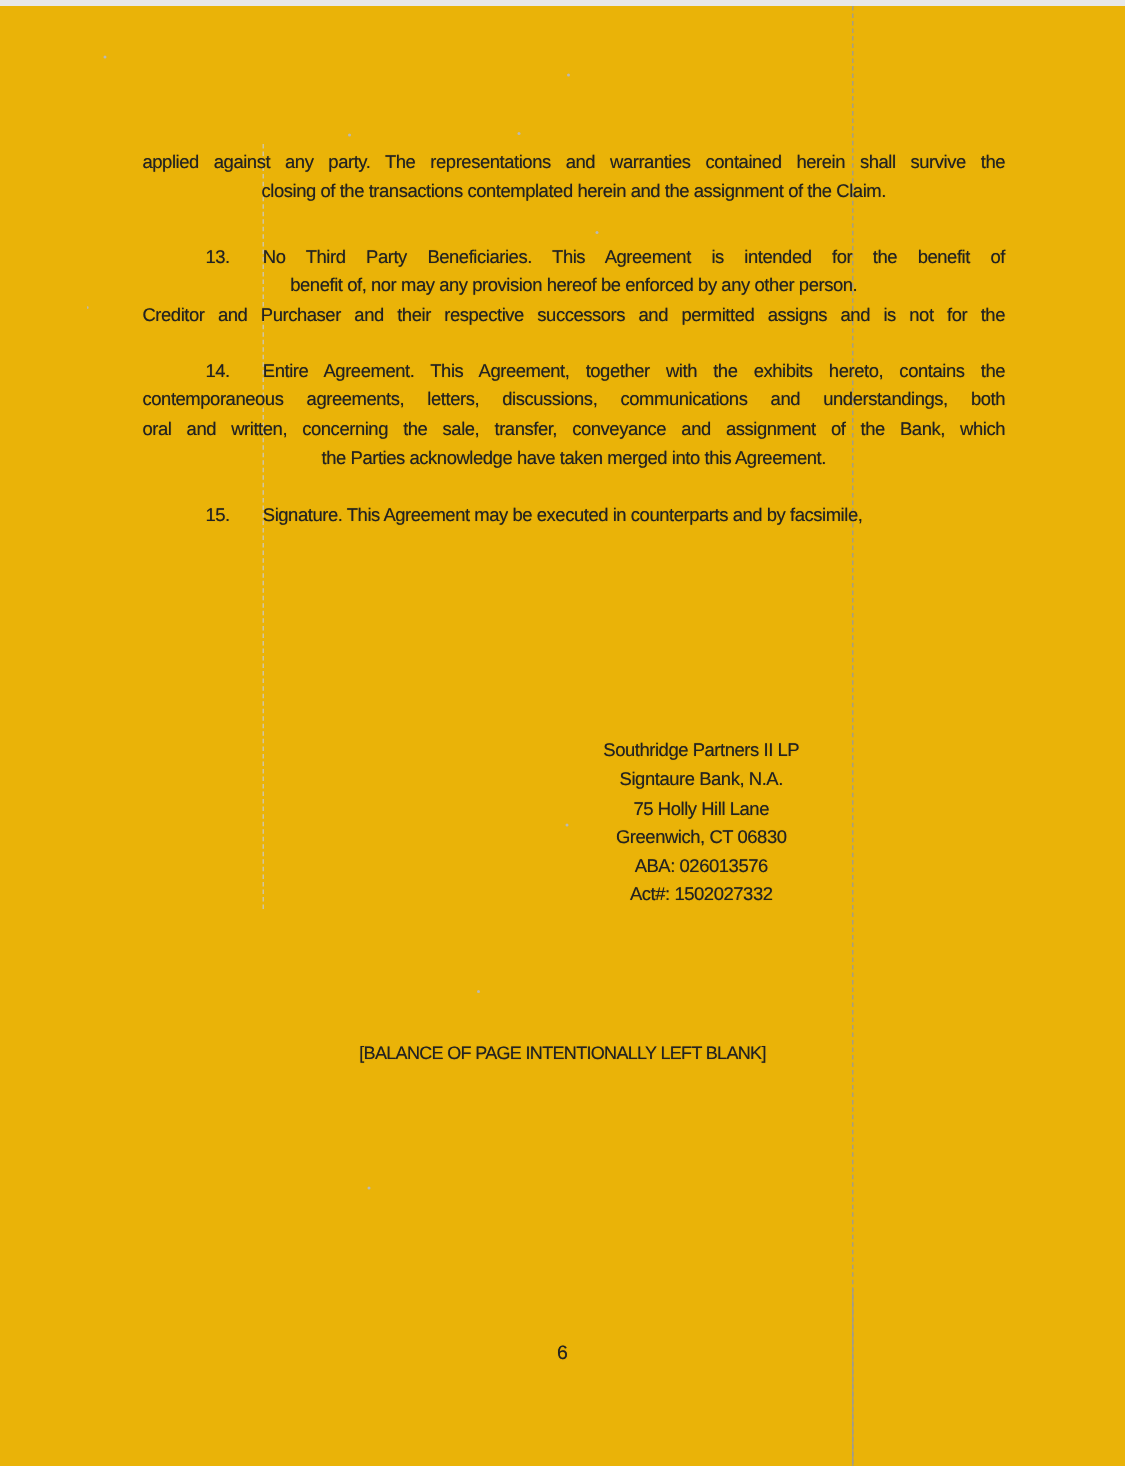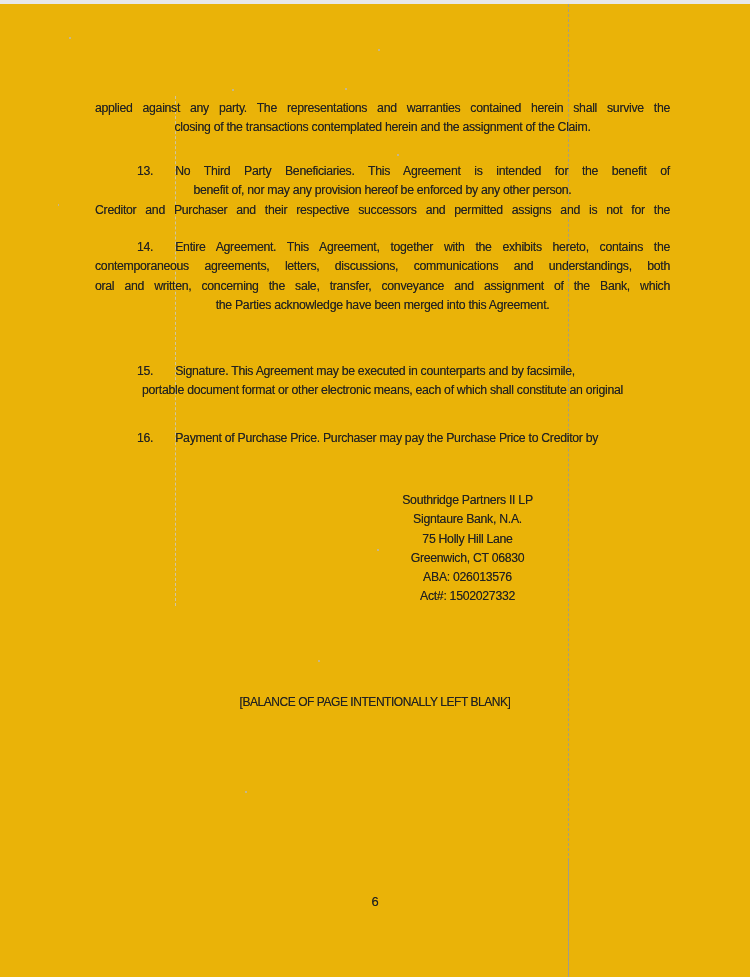--- a/index.html
+++ b/index.html
@@ -80,36 +80,31 @@
     <div class="line j">Creditor and Purchaser and their respective successors and permitted assigns and is not for the</div>
   </div>
 
   <div class="block" style="top:234px;">
     <div class="firstline j">
       <span class="num">14.</span><span class="tabgap"></span><span class="heading">Entire Agreement.</span>
       <span>This Agreement, together with the exhibits hereto, contains the</span>
     </div>
     <div class="line j">contemporaneous agreements, letters, discussions, communications and understandings, both</div>
     <div class="line j">oral and written, concerning the sale, transfer, conveyance and assignment of the Bank, which</div>
-    <div class="line">the Parties acknowledge have been merged into this Agreement.</div>
+    <div class="line">the Parties acknowledge have taken merged into this Agreement.</div>
   </div>
 
-  <div class="block" style="top:358px;">
+  <div class="block" style="top:330px;">
     <div class="firstline">
       <span class="num">15.</span><span class="tabgap"></span><span class="heading">Signature.</span>
       <span>This Agreement may be executed in counterparts and by facsimile,</span>
     </div>
-    <div class="line">portable document format or other electronic means, each of which shall constitute an original</div>
   </div>
 
   <div class="block" style="top:425px;">
-    <div class="firstline">
-      <span class="num">16.</span><span class="tabgap"></span><span class="heading">Payment of Purchase Price.</span>
-      <span>Purchaser may pay the Purchase Price to Creditor by</span>
-    </div>
   </div>
 
   <div class="block wire" style="top:487px;">
     <div class="line">Southridge Partners II LP</div>
     <div class="line">Signtaure Bank, N.A.</div>
     <div class="line">75 Holly Hill Lane</div>
     <div class="line">Greenwich, CT 06830</div>
     <div class="line">ABA: 026013576</div>
     <div class="line">Act#: 1502027332</div>
   </div>

